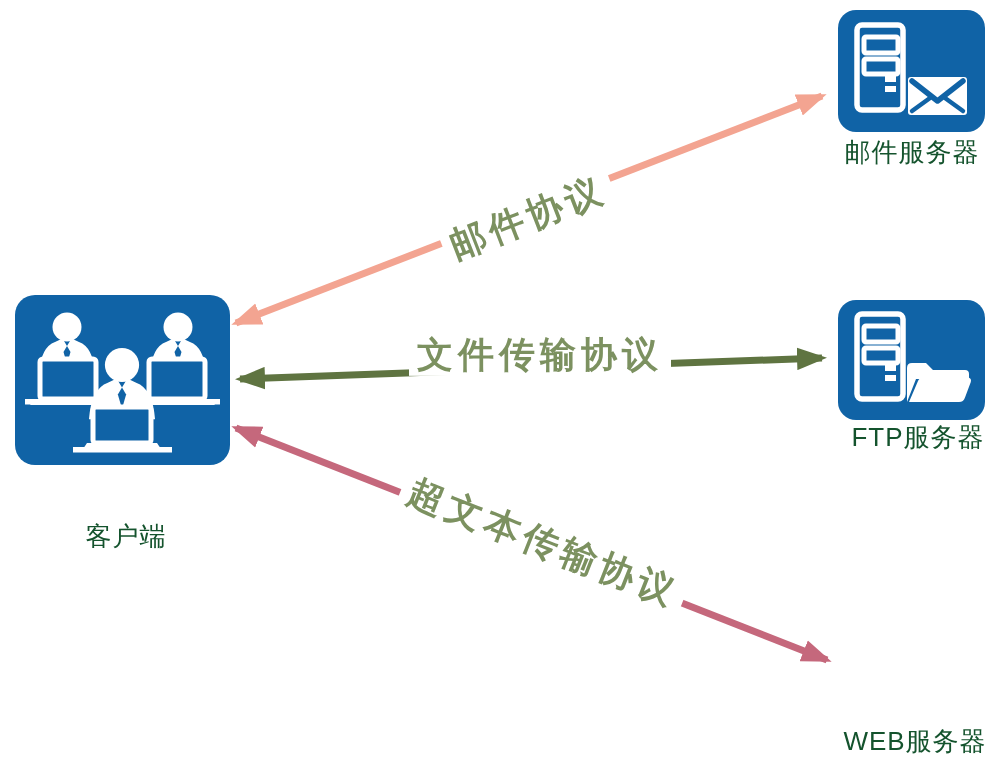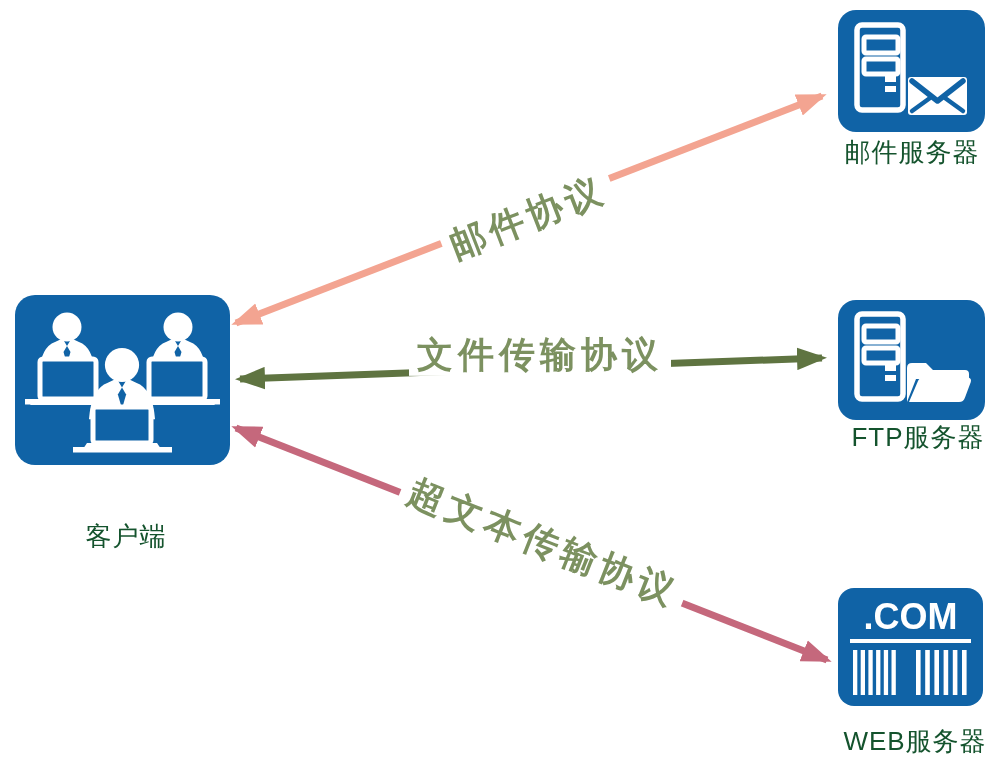--- a/index.html
+++ b/index.html
@@ -112,40 +112,19 @@
         <rect x="47" y="75" width="11" height="6" fill="#FFFFFF"></rect>
       </g>
       <g fill="#FFFFFF">
         <path d="M69,102 L69,68 Q69,63 74,63 L88,63 L95,70 L127,70 Q131,70 131,74 L131,79 L78,79 L69,102 Z"></path>
         <path d="M71,102 L80,81 Q81.5,77.5 85,77.5 L129,77.5 Q134,77.5 132.8,82 L127,97.5 Q125.5,102 121,102 Z"></path>
       </g>
     </svg>
   </div>
   <div class="node-label" style="left:918px;top:437px;">FTP服务器</div>
 
-  <div class="node-icon" style="left:838px;top:588px;width:145px;height:118px;">
-    <svg width="145" height="118" viewBox="0 0 145 118">
-      <rect x="0" y="0" width="145" height="118" rx="16" fill="#1063A6"></rect>
-      <text x="72.5" y="41" text-anchor="middle" fill="#FFFFFF" font-size="36" font-weight="bold" font-family="Liberation Sans, DejaVu Sans, sans-serif">.COM</text>
-      <rect x="12" y="51" width="121" height="4" fill="#FFFFFF"></rect>
-      <g fill="#FFFFFF">
-        <rect x="15" y="62" width="4.3" height="45"></rect>
-        <rect x="22.7" y="62" width="4.3" height="45"></rect>
-        <rect x="30.4" y="62" width="4.3" height="45"></rect>
-        <rect x="38.1" y="62" width="4.3" height="45"></rect>
-        <rect x="45.8" y="62" width="4.3" height="45"></rect>
-        <rect x="53.5" y="62" width="4.3" height="45"></rect>
-        <rect x="78" y="62" width="4.6" height="45"></rect>
-        <rect x="87.2" y="62" width="4.6" height="45"></rect>
-        <rect x="96.4" y="62" width="4.6" height="45"></rect>
-        <rect x="105.6" y="62" width="4.6" height="45"></rect>
-        <rect x="114.8" y="62" width="4.6" height="45"></rect>
-        <rect x="124" y="62" width="4.6" height="45"></rect>
-      </g>
-    </svg>
-  </div>
   <div class="node-label" style="left:915px;top:741px;text-align:right;">WEB服务器</div>
 
   <div class="proto-label" style="left:528px;top:218px;transform:translate(-50%,-50%) rotate(-21.2deg);">邮件协议</div>
   <div class="proto-label" style="left:540px;top:355px;transform:translate(-50%,-50%);">文件传输协议</div>
   <div class="proto-label" style="left:543px;top:543px;transform:translate(-50%,-50%) rotate(21.6deg);">超文本传输协议</div>
 
 </div>
 
 </body></html>

